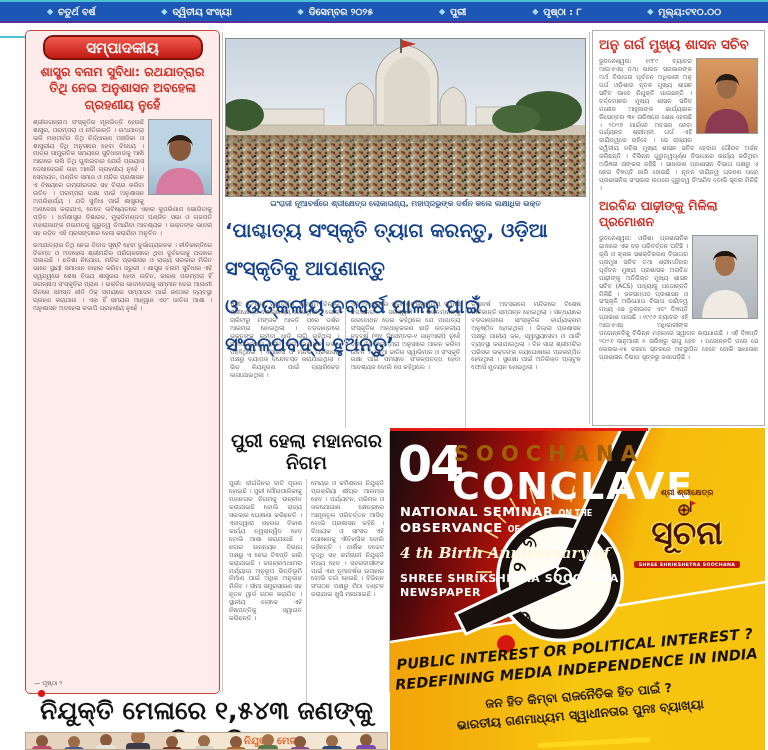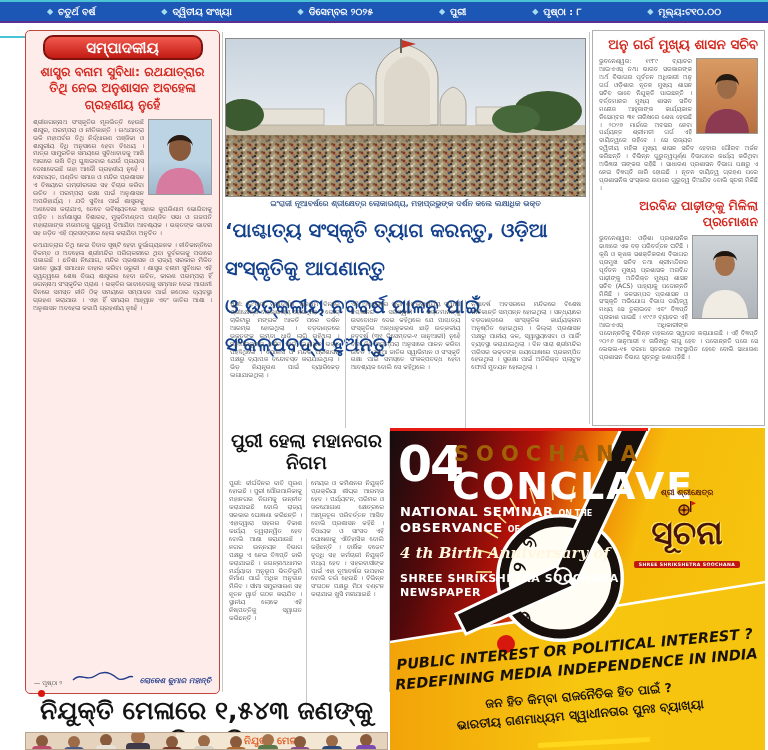--- a/index.html
+++ b/index.html
@@ -48,21 +48,21 @@
   
   .ss{position:absolute;left:225px;top:430px;width:163px;height:263px;}
   .ss-headline{font-size:18.5px;font-weight:800;color:#101010;text-align:center;line-height:1.2;margin-bottom:5px;}
   .ss-cols{display:flex;height:228px;overflow:hidden;}
   .ss-col{flex:1;padding:0 4px;font-size:6.3px;line-height:1.26;color:#4c4c4c;text-align:justify;}
   .ss-col + .ss-col{border-left:1px solid #c6c6c6;}
 
   
   .rb{position:absolute;left:592px;top:30px;width:173px;height:396px;border:1px solid #b0b0b0;
       padding:4px 6px;background:#fff;}
-  .rb-h{color:#d3261d;font-weight:bold;text-align:right;}
+  .rb-h{color:#d3261d;font-weight:bold;text-align:left;}
   .rb-h1{font-size:13.5px;margin:1px 0 4px 0;}
   .rb-h2{font-size:12.5px;margin:6px 0 4px 0;}
   .rb-body{font-size:6.2px;line-height:1.28;color:#4c4c4c;text-align:justify;}
   .rb-photo{float:right;border:1px solid #999;margin:1px 0 3px 4px;position:relative;overflow:hidden;}
   .rb-photo1{width:62px;height:76px;background:linear-gradient(#d99a63,#b86f3e);}
   .rb-photo2{width:66px;height:84px;background:linear-gradient(#cfd4d8,#aeb4ba);}
 
   
   .person{position:absolute;left:50%;transform:translateX(-50%);bottom:0;}
 
@@ -140,26 +140,20 @@
           <ellipse cx="28" cy="16" rx="11" ry="13" fill="#8a5a3c"></ellipse>
           <path d="M28 3c-8 0-13 6-13 12 0-9 26-9 26 0 0-6-5-12-13-12z" fill="#2a1c14"></path>
           <path d="M4 62c1-20 12-26 24-26s23 6 24 26z" fill="#d77ba0"></path>
         </svg>
       </div>
       <p>ଶ୍ରୀଜଗନ୍ନାଥ ସଂସ୍କୃତିର ମୂଳଭିତ୍ତି ହେଉଛି ଶାସ୍ତ୍ର, ପରମ୍ପରା ଓ ନୀତିକାନ୍ତି । ରଥଯାତ୍ରା ଭଳି ମହାପର୍ବର ତିଥି ନିର୍ଦ୍ଧାରଣ ପଞ୍ଜିକା ଓ ଶାସ୍ତ୍ରୀୟ ବିଧି ଅନୁସାରେ ହେବା ବିଧେୟ । ମାତ୍ର ସାମ୍ପ୍ରତିକ ସମୟରେ ସୁବିଧାବାଦକୁ ଆଖି ଆଗରେ ରଖି ତିଥି ଘୁଞ୍ଚାଇବାର ଯେଉଁ ପ୍ରୟାସ ଦେଖାଦେଇଛି ତାହା ଆଦୌ ଗ୍ରହଣୀୟ ନୁହେଁ । ସେବାୟତ, ପଣ୍ଡିତ ସମାଜ ଓ ମନ୍ଦିର ପ୍ରଶାସନ ଏ ବିଷୟରେ ଗମ୍ଭୀରତାର ସହ ବିଚାର କରିବା ଉଚିତ । ପରମ୍ପରା ରକ୍ଷା ପାଇଁ ଅନୁଶାସନ ଅପରିହାର୍ଯ୍ୟ । ଯଦି ସୁବିଧା ପାଇଁ ଶାସ୍ତ୍ରକୁ ଅଣଦେଖା କରାଯାଏ, ତେବେ ଭବିଷ୍ୟତରେ ଏହାର କୁପରିଣାମ ଭୋଗିବାକୁ ପଡ଼ିବ । ଧର୍ମଶାସ୍ତ୍ର ବିଶାରଦ, ମୁକ୍ତିମଣ୍ଡପ ପଣ୍ଡିତ ସଭା ଓ ଗଜପତି ମହାରାଜାଙ୍କ ମତାମତକୁ ଗୁରୁତ୍ୱ ଦିଆଯିବା ଆବଶ୍ୟକ । ଭକ୍ତଙ୍କ ଭାବନା ସହ ଜଡ଼ିତ ଏହି ପ୍ରସଙ୍ଗରେ ହେଳା କରାଯିବା ଅନୁଚିତ ।</p>
       <p>ରଥଯାତ୍ରାର ତିଥି ନେଇ ବିବାଦ ସୃଷ୍ଟି ହେବା ଦୁର୍ଭାଗ୍ୟଜନକ । ନୀତିକାନ୍ତିରେ ବିଳମ୍ବ ଓ ଅବହେଳା ଶ୍ରୀମନ୍ଦିର ପରିଚାଳନାରେ ଥିବା ଦୁର୍ବଳତାକୁ ପଦାରେ ପକାଇଛି । ଛତିଶା ନିଯୋଗ, ମନ୍ଦିର ପ୍ରଶାସନ ଓ ରାଜ୍ୟ ସରକାର ମିଳିତ ଭାବେ ସ୍ଥାୟୀ ସମାଧାନ ବାହାର କରିବା ଜରୁରୀ । ଶାସ୍ତ୍ର ବନାମ ସୁବିଧାର ଏହି ଦ୍ୱନ୍ଦ୍ୱରେ ଶେଷ ବିଜୟ ଶାସ୍ତ୍ରର ହେବା ଉଚିତ, କାରଣ ପରମ୍ପରା ହିଁ ଜଗନ୍ନାଥ ସଂସ୍କୃତିର ପ୍ରାଣ । ଭକ୍ତିର ଭାବାବେଗକୁ ସମ୍ମାନ ଦେଇ ଆଗାମୀ ଦିନରେ ସମସ୍ତ ନୀତି ଠିକ୍ ସମୟରେ ସମ୍ପାଦନ ପାଇଁ କଠୋର ବ୍ୟବସ୍ଥା ଗ୍ରହଣ କରାଯାଉ । ଏହା ହିଁ ସମୟର ଆହ୍ୱାନ ଏବଂ ଜାତିର ଆଶା । ଅନୁଶାସନ ଅବହେଳା କଦାପି ଗ୍ରହଣୀୟ ନୁହେଁ ।</p>
     </div>
     <div class="ed-footer">
       <span class="ed-cont">— ପୃଷ୍ଠା ୨</span>
-      <span class="ed-sign">
-        <svg width="64" height="12" viewBox="0 0 64 12">
-          <path d="M2 9 C10 1,16 11,24 5 S40 2,46 7 S58 3,62 6" stroke="#233b8c" stroke-width="1.4" fill="none"></path>
-        </svg>
-        <span class="ed-sign-name">ଲୋକେଶ କୁମାର ମହାନ୍ତି</span>
-      </span>
     </div>
     <div class="ed-dot"></div>
   </div>
 
   <div class="vrule" style="left:222px;top:32px;height:660px;"></div>
   <div class="vrule" style="left:589px;top:32px;height:392px;"></div>
   <div class="vrule" style="left:389px;top:432px;height:260px;"></div>
 
   <div class="lead-photo">
     <svg width="361" height="159" viewBox="0 0 361 159">

